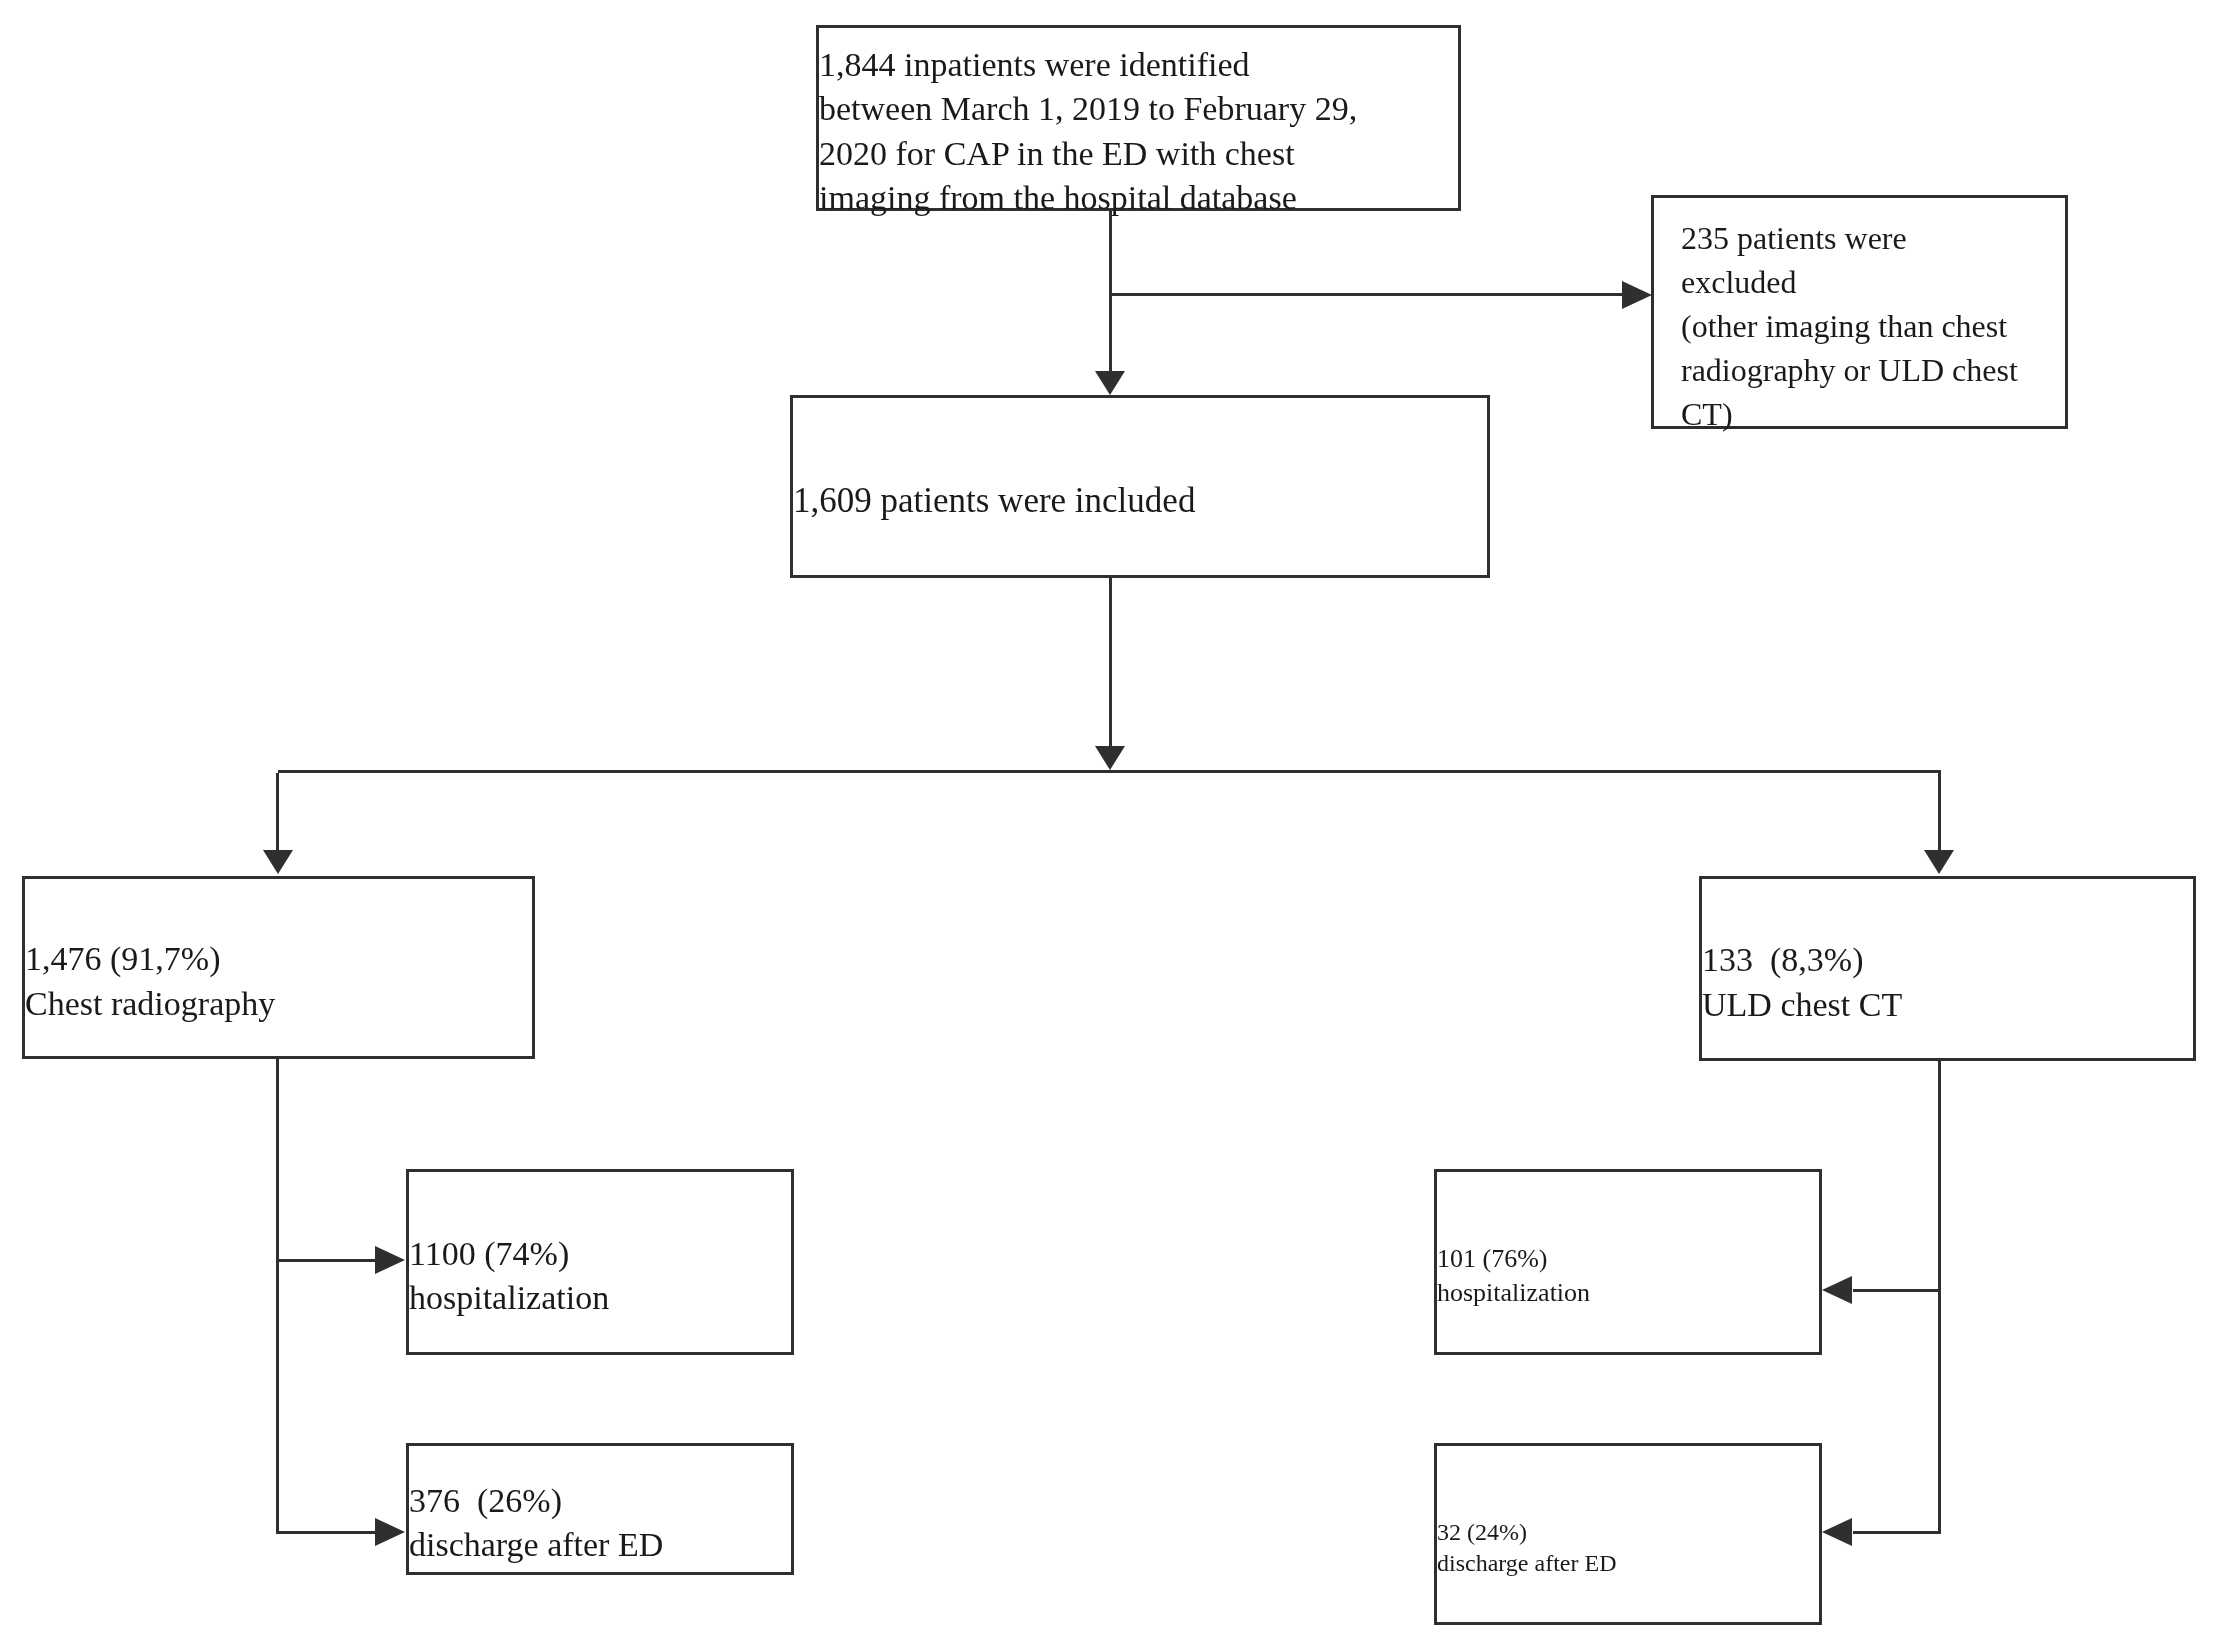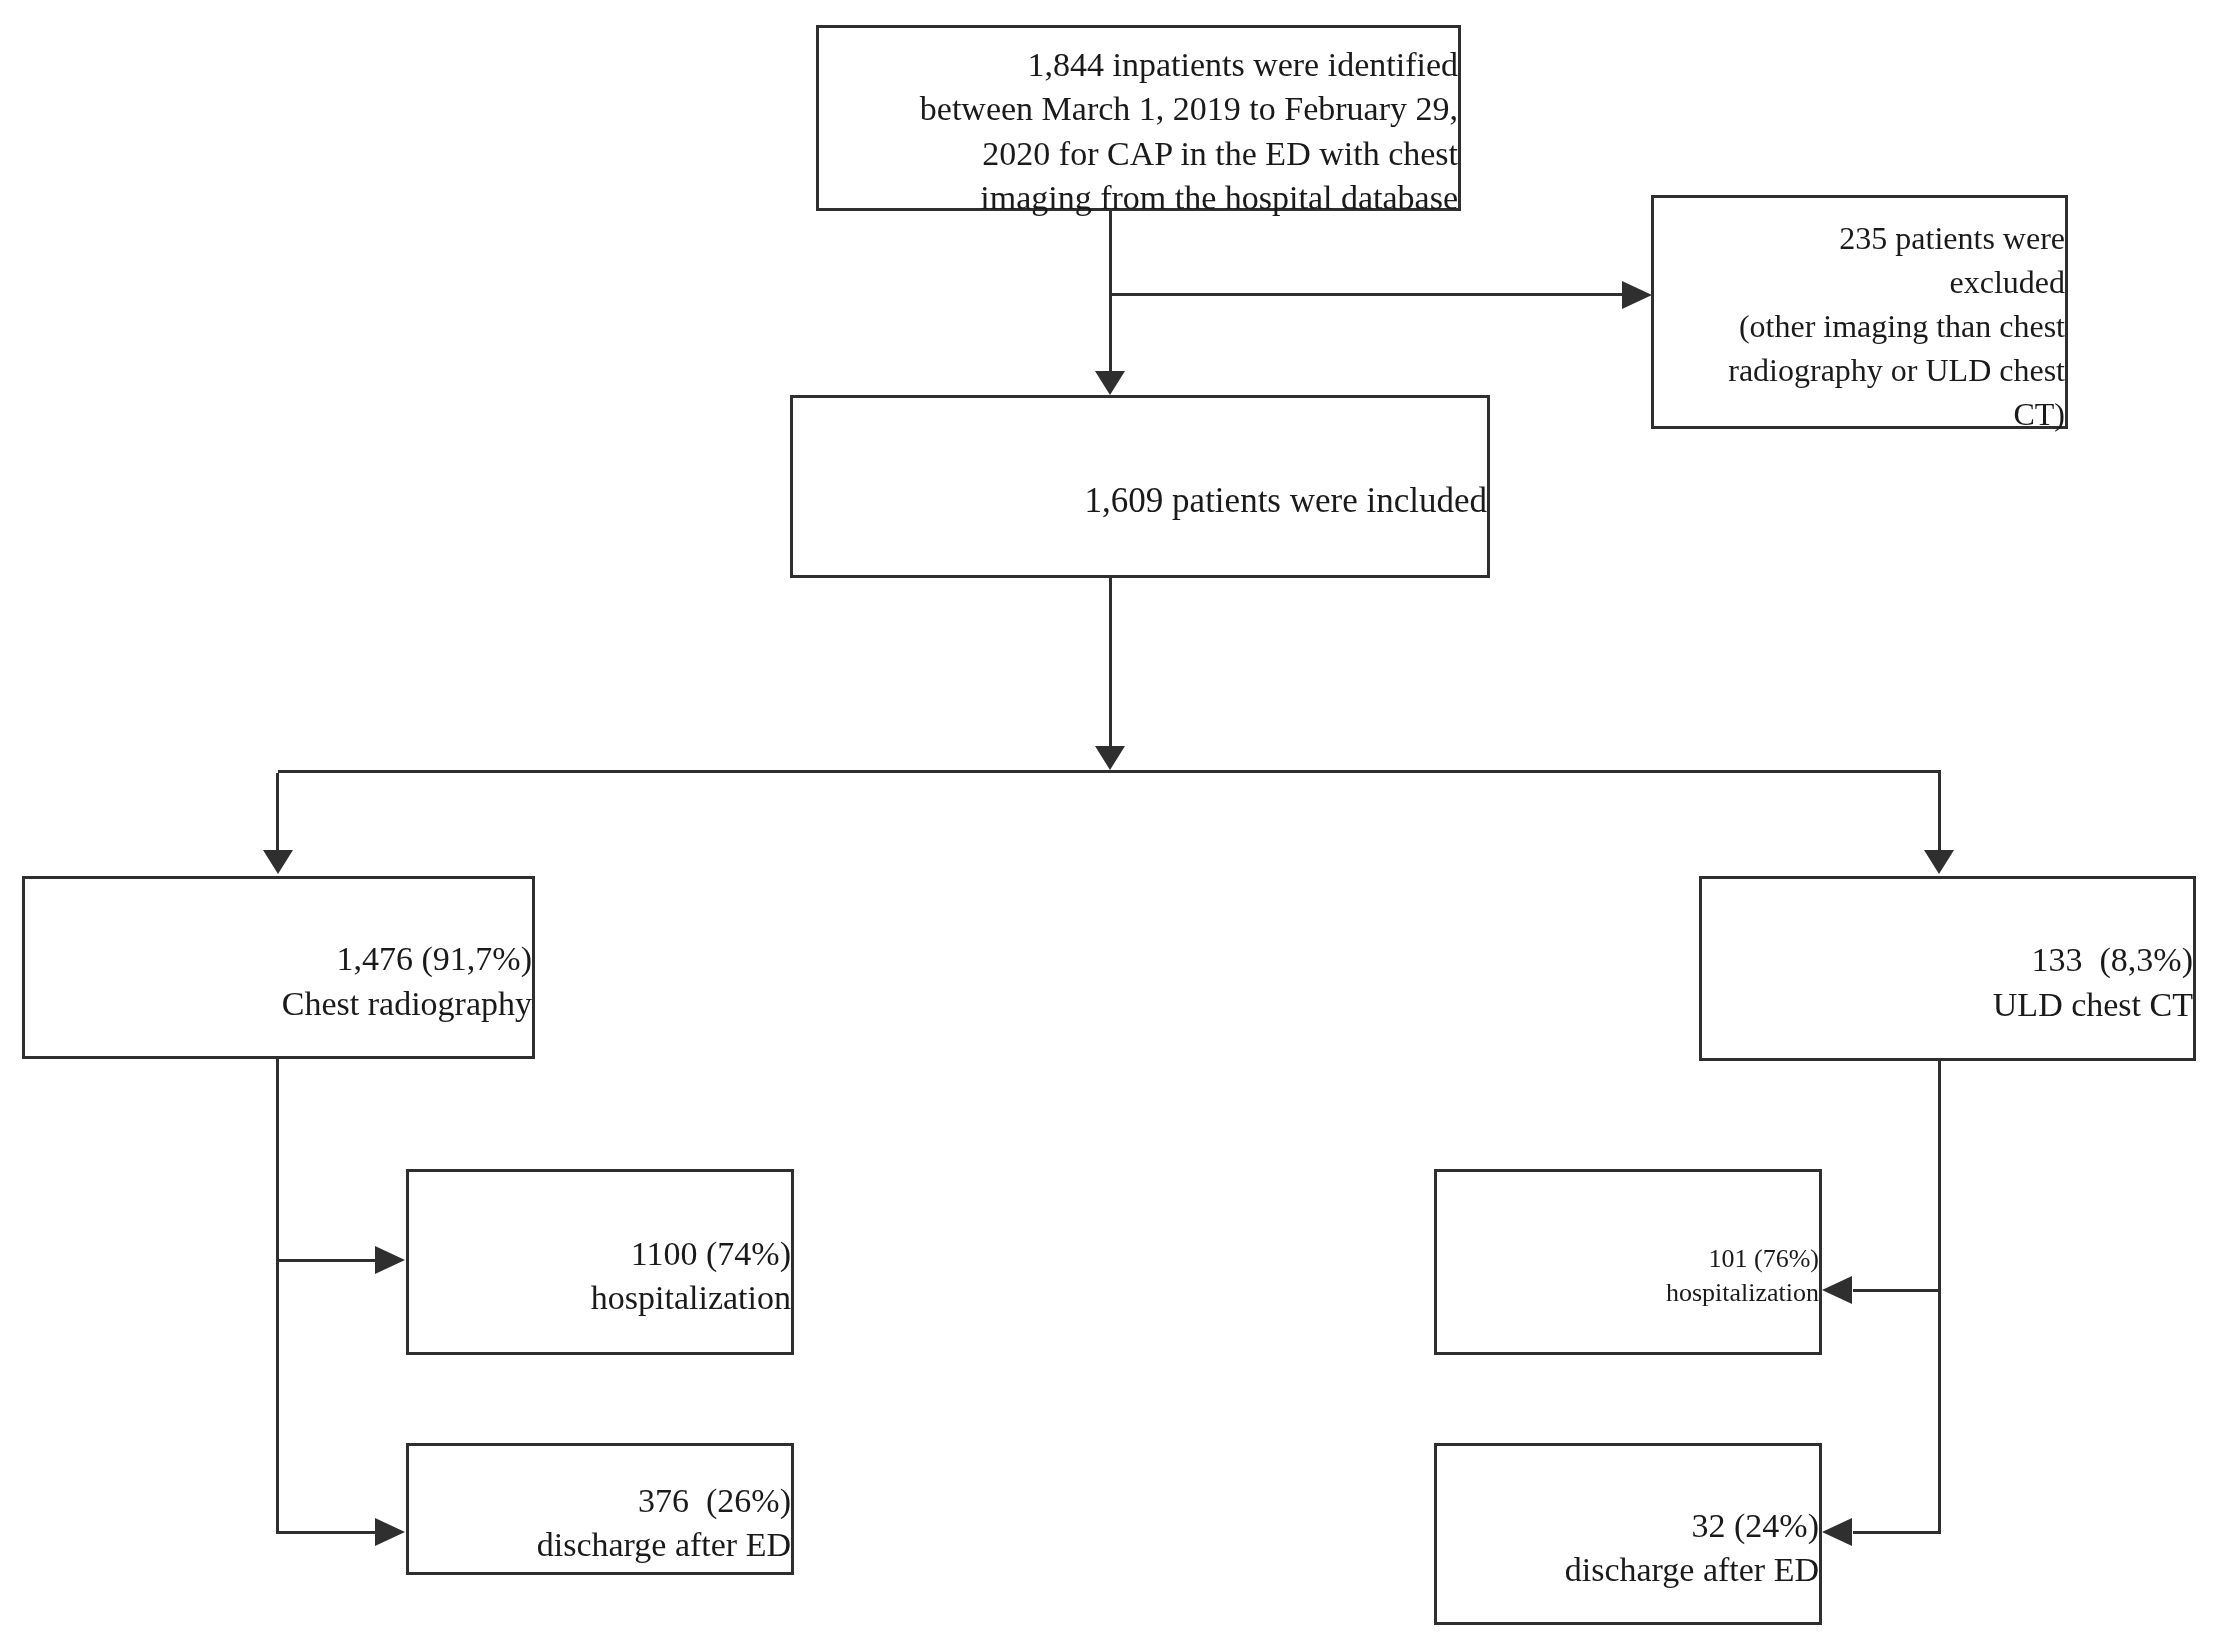--- a/index.html
+++ b/index.html
@@ -20,21 +20,21 @@
     box-sizing: border-box;
     border: 3.4px solid #2f2f2f;
     background: #ffffff;
     display: flex;
     align-items: center;
     justify-content: center;
   }
   .node .label {
     display: block;
     width: 100%;
-    text-align: right;
+    text-align: left;
     white-space: pre-wrap;
     line-height: 1.3;
     margin-top: 28px;
   }
   .line {
     position: absolute;
     background: #2f2f2f;
   }
   .arr {
     position: absolute;
@@ -60,21 +60,21 @@
   
   #n-identified   { left: 816px;  top: 24.6px;   width: 645px; height: 186px; font-size: 34px; }
   #n-excluded     { left: 1651px; top: 195px;  width: 417px; height: 234px; font-size: 32px; }
   #n-excluded .label { line-height: 1.38; padding-left: 27px; }
   #n-included     { left: 790px;  top: 395px;  width: 700px; height: 183px; font-size: 35px; }
   #n-xray         { left: 22px;   top: 876px; width: 513px; height: 183px; font-size: 34px; }
   #n-ct           { left: 1699px; top: 876px; width: 497px; height: 185px; font-size: 34px; }
   #n-xray-hosp    { left: 406px;  top: 1169px; width: 388px; height: 186px; font-size: 34px; }
   #n-xray-disch   { left: 406px;  top: 1443px; width: 388px; height: 132px; font-size: 34px; }
   #n-ct-hosp      { left: 1434px; top: 1169px; width: 388px; height: 186px; font-size: 26px; }
-  #n-ct-disch     { left: 1434px; top: 1443px; width: 388px; height: 182px; font-size: 34px; }
+  #n-ct-disch     { left: 1434px; top: 1443px; width: 388px; height: 182px; font-size: 24px; }
 
   
   #l-v1 { left: 1109px; top: 211px;  width: 3.4px;    height: 160px; }
   #a-v1 { left: 1095px; top: 371px; }
   #l-h1 { left: 1109px; top: 293px;  width: 514px;  height: 3.4px; }
   #a-h1 { left: 1622px; top: 281px; }
   #l-v2 { left: 1109px; top: 578px;  width: 3.4px;    height: 168px; }
   #a-v2 { left: 1095px; top: 746px; }
   #l-h2 { left: 278px;  top: 770px;  width: 1663px; height: 3.4px; }
   #l-v3 { left: 276px;  top: 773px;  width: 3.4px;    height: 77px; }

